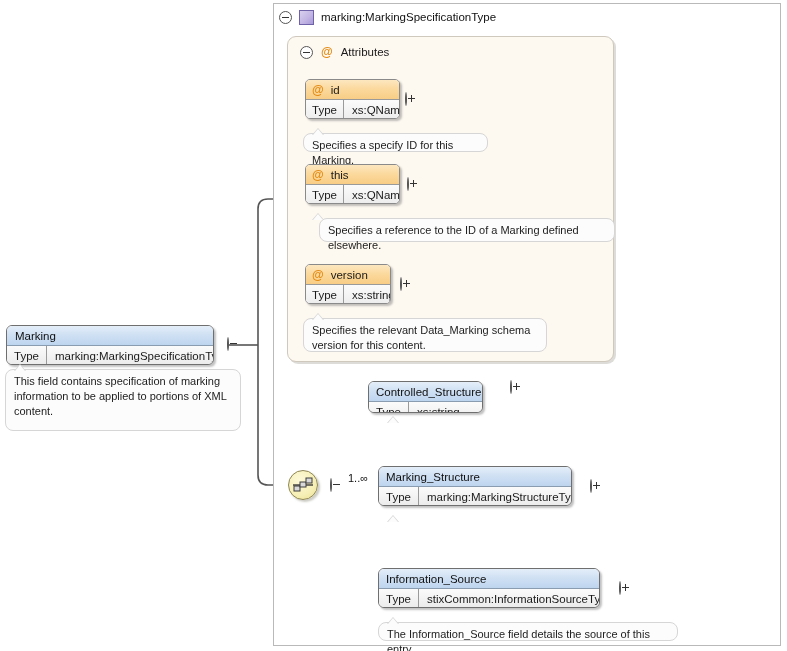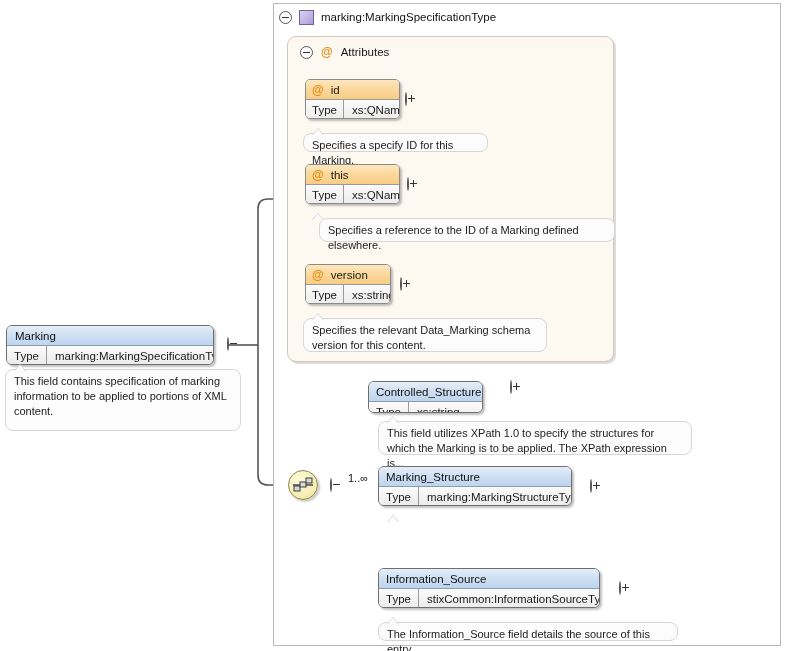--- a/index.html
+++ b/index.html
@@ -325,21 +325,20 @@
   <div class="abs elem-box" style="left:368px; top:367px; width:115px; height:32px;margin-top:14px;">
     <div class="elem-head">Controlled_Structure</div>
     <div class="elem-type-row">
       <span class="k">Type</span>
       <span class="v">xs:string</span>
     </div>
   </div>
   <span class="abs expander plus" style="left:500px; top:381px;"></span>
   <div class="note-tip-b" style="left:387px; top:416px;"></div>
   <div class="note-tip" style="left:388px; top:417px;"></div>
-  <div class="abs note" style="left:378px; top:421px; width:314px; height:34px;">This field utilizes XPath 1.0 to specify the structures for which the Marking is to be applied. The XPath expression is...</div>
 
   
   <span class="abs occurs-label" style="left:348px; top:472px;">1..∞</span>
   <div class="abs elem-box" style="left:378px; top:466px; width:194px; height:40px;">
     <div class="elem-head">Marking_Structure</div>
     <div class="elem-type-row">
       <span class="k">Type</span>
       <span class="v">marking:MarkingStructureType</span>
     </div>
   </div>

